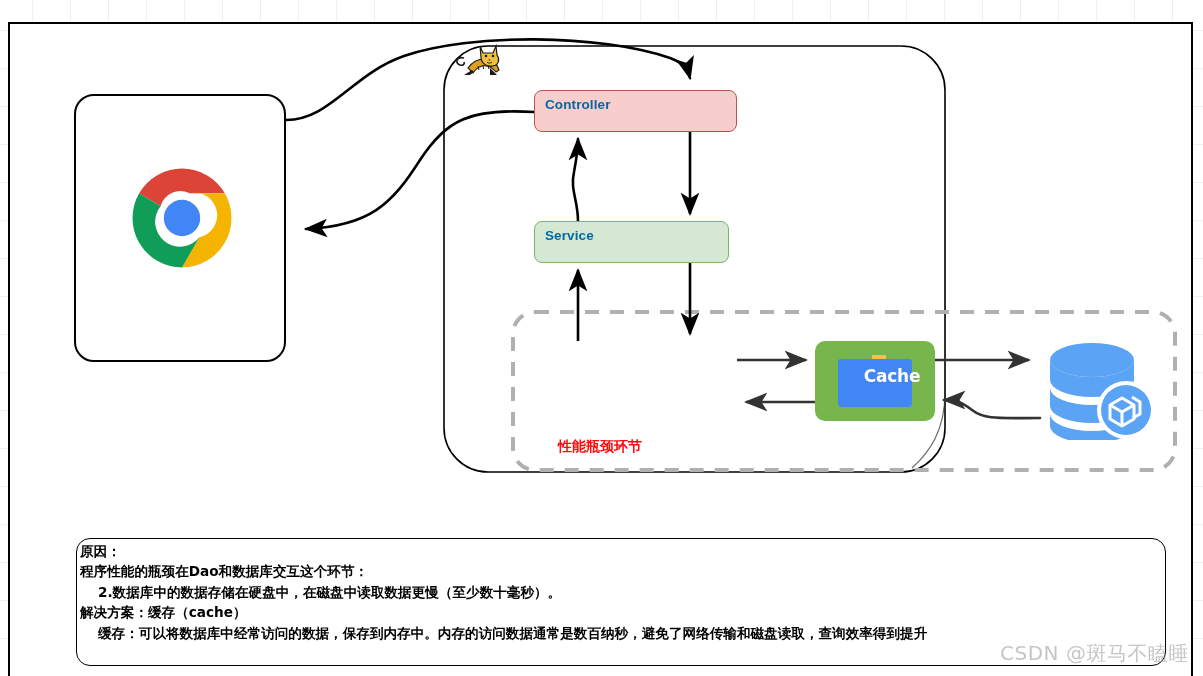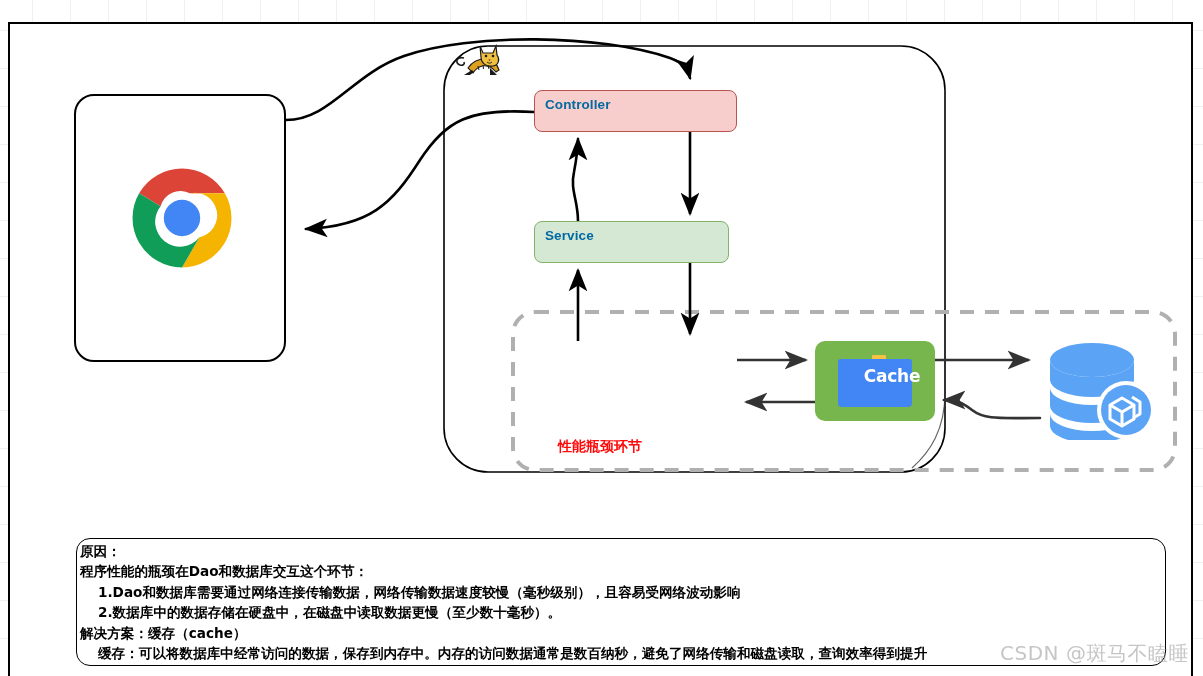--- a/index.html
+++ b/index.html
@@ -276,21 +276,20 @@
       </g>
     </svg>
   </div>
 
   <div class="bottleneck-label">性能瓶颈环节</div>
 
   <div id="note-box"></div>
   <div id="note-lines">
     <div>原因：</div>
     <div>程序性能的瓶颈在Dao和数据库交互这个环节：</div>
-    <div class="indent1">  1.Dao和数据库需要通过网络连接传输数据，网络传输数据速度较慢（毫秒级别），且容易受网络波动影响</div>
     <div class="indent1">  2.数据库中的数据存储在硬盘中，在磁盘中读取数据更慢（至少数十毫秒）。</div>
     <div>解决方案：缓存（cache）</div>
     <div class="indent1">  缓存：可以将数据库中经常访问的数据，保存到内存中。内存的访问数据通常是数百纳秒，避免了网络传输和磁盘读取，查询效率得到提升</div>
   </div>
 
   <div id="watermark">CSDN @斑马不瞌睡</div>
 
 </div>
 
 </body></html>

